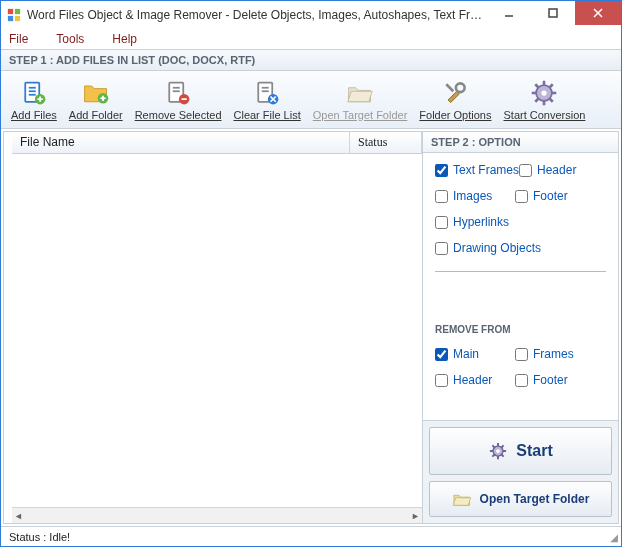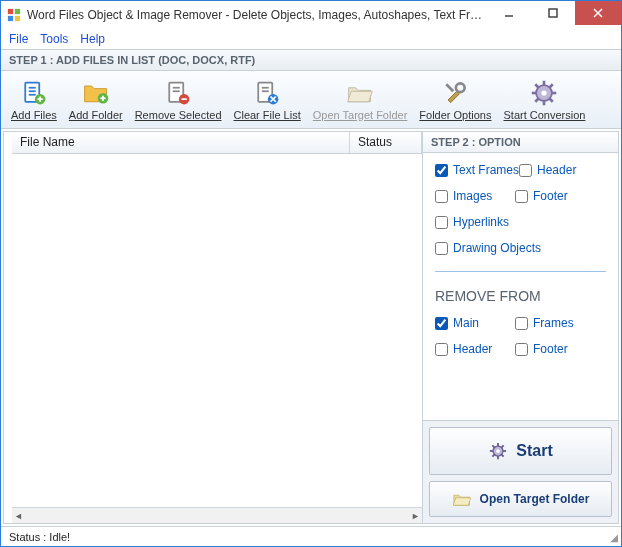--- a/index.html
+++ b/index.html
@@ -4,41 +4,41 @@
 <style>
   * { box-sizing: border-box; margin: 0; padding: 0; font-family: "Segoe UI", Tahoma, sans-serif; }
   body { background: #fff; }
   .window { width: 622px; height: 547px; border: 1px solid #2e7cd6; background: #fff; display: flex; flex-direction: column; position: relative; }
   .titlebar { height: 28px; background: #fff; display: flex; align-items: center; padding-left: 6px; }
   .titlebar-icon { width: 14px; height: 14px; margin-right: 6px; }
   .title-text { font-size: 12px; color: #333; flex: 1; white-space: nowrap; overflow: hidden; text-overflow: ellipsis; }
   .win-btns { display: flex; height: 100%; }
   .win-btn { width: 44px; height: 24px; display: flex; align-items: center; justify-content: center; color: #555; font-size: 11px; }
   .win-btn.close { background: #c8504f; color: #fff; width: 46px; }
-  .menubar { height: 20px; display: flex; align-items: center; padding: 0 8px; gap: 12px; font-size: 12px; color: #1d4ed8; }
+  .menubar { height: 20px; display: flex; align-items: center; padding: 0 8px; gap: 28px; font-size: 12px; color: #7f1d1d; }
   .step1 { border-top: 1px solid #c8d0d8; border-bottom: 1px solid #c8d0d8; background: linear-gradient(#f6f9fc,#e9eef4); padding: 4px 8px; font-size: 11px; font-weight: bold; color: #586470; }
   .toolbar { height: 58px; background: linear-gradient(#fbfdff,#e8eff7); border-bottom: 1px solid #c8d0d8; display: flex; align-items: center; padding: 0 4px; }
   .tool { display: flex; flex-direction: column; align-items: center; justify-content: center; padding: 2px 6px; height: 100%; font-size: 11px; color: #333; gap: 2px; white-space: nowrap; text-decoration: underline; }
   .tool svg, .tool .icon { width: 28px; height: 28px; }
   .body { flex: 1; display: flex; min-height: 0; border: 1px solid #c8d0d8; margin: 2px; }
   .filelist { flex: 1; display: flex; flex-direction: column; min-width: 0; border-right: 1px solid #c8d0d8; margin-left: 8px; }
   .fl-header { height: 22px; background: linear-gradient(#fff,#eef2f7); border-bottom: 1px solid #c8d0d8; display: flex; font-size: 12px; color: #222; }
   .fl-col { padding: 3px 8px; border-right: 1px solid #d0d6de; }
   .fl-col.name { flex: 1; }
-  .fl-col.status { width: 72px; }
+  .fl-col.status { width: 72px; font-family: Liberation Serif, serif; }
   .fl-rows { flex: 1; background: #fff; }
   .fl-scroll { height: 16px; background: #f1f1f1; border-top: 1px solid #d0d6de; display: flex; align-items: center; justify-content: space-between; padding: 0 2px; font-size: 9px; color: #666; }
   .options { width: 195px; display: flex; flex-direction: column; }
   .opt-title { background: linear-gradient(#fff,#eef2f7); border-bottom: 1px solid #c8d0d8; font-size: 11px; font-weight: bold; color: #586470; padding: 4px 8px; }
   .opt-body { flex: 1; padding: 10px 12px; font-size: 12px; color: #0a58b8; display: flex; flex-direction: column; gap: 12px; }
   .opt-row { display: flex; }
   .chk { display: flex; align-items: center; gap: 5px; min-width: 80px; }
   .chk input { width: 13px; height: 13px; accent-color: #0a58b8; }
   .divider { border: 0; border-top: 1px solid #9ebfe6; margin: 4px 0; }
-  .subhead { font-size: 14px; font-weight: normal; color: #586470; }
+  .subhead { font-size: 10px; font-weight: bold; color: #586470; margin-top: 36px; }
   .btn-panel { border-top: 1px solid #c8d0d8; padding: 6px; display: flex; flex-direction: column; gap: 6px; background: #eef2f6; }
   .bigbtn { height: 48px; background: linear-gradient(#fefefe,#e6ecf3); border: 1px solid #b8c2ce; border-radius: 2px; display: flex; align-items: center; justify-content: center; gap: 8px; font-size: 16px; font-weight: bold; color: #1a3e78; }
   .bigbtn.small { font-size: 12px; font-weight: bold; height: 36px; }
   .statusbar { height: 20px; border-top: 1px solid #c8d0d8; padding: 2px 8px; font-size: 11px; color: #222; display: flex; align-items: center; }
   .resize-grip { position: absolute; right: 3px; bottom: 3px; color: #999; font-size: 10px; }
 </style>
 </head>
 <body>
 
 <div class="window">

